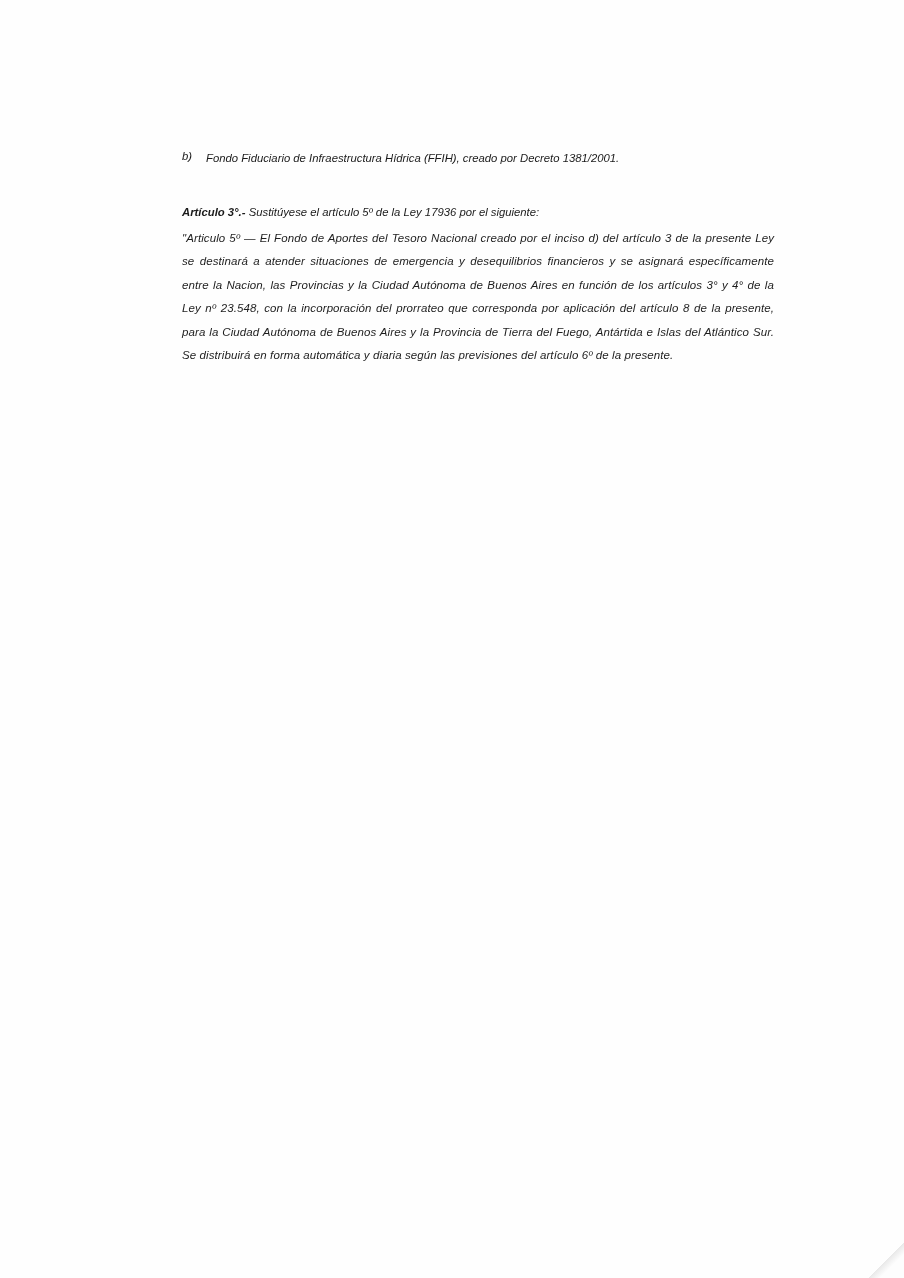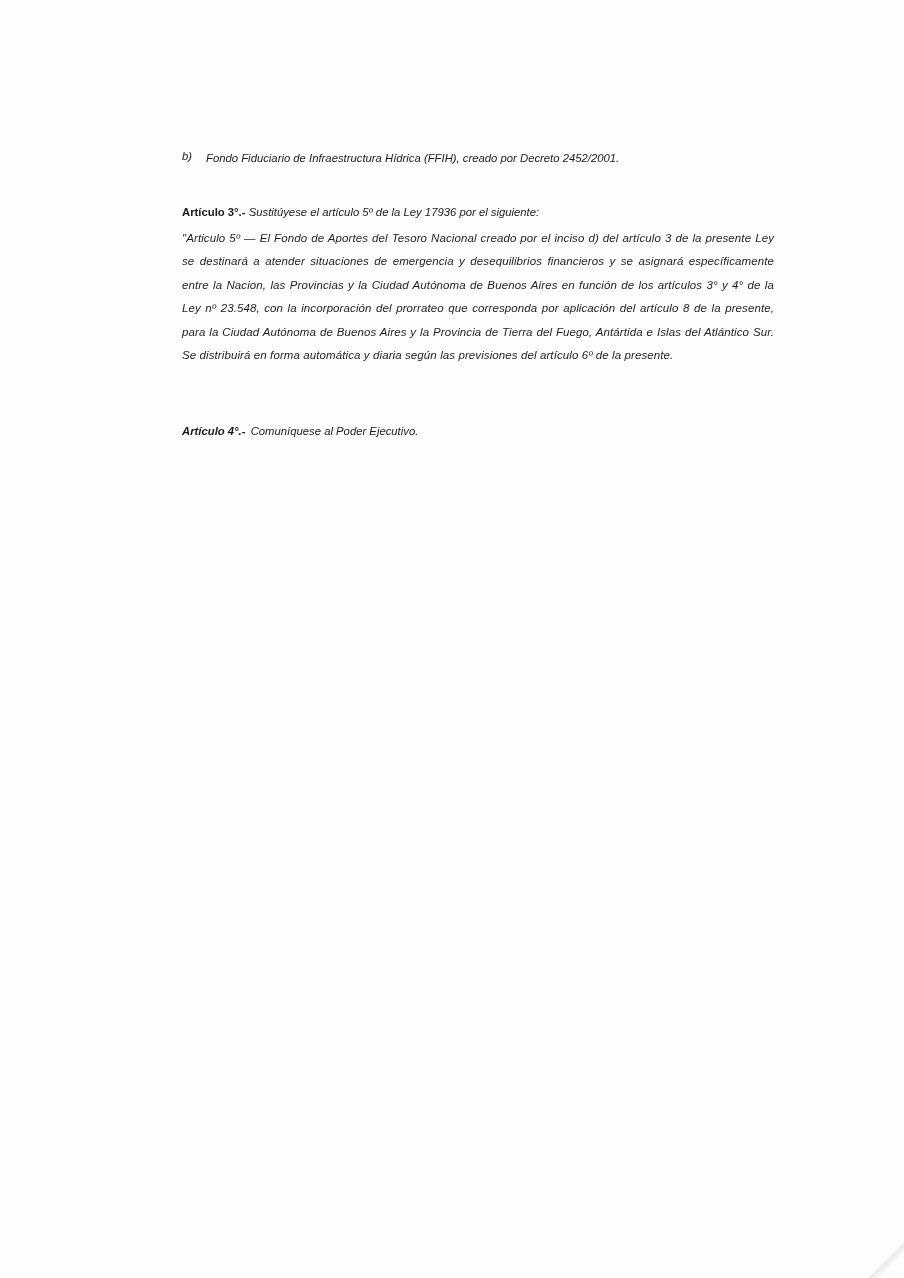--- a/index.html
+++ b/index.html
@@ -41,20 +41,21 @@
   }
   .item-b .text {
     font-style: italic;
     font-size: 11.3px;
     line-height: 1.55;
   }
   .art-block {
     margin-bottom: 7px;
   }
   .art-label {
+    font-style: italic;
     font-weight: bold;
     font-size: 11.3px;
   }
   .art-intro {
     font-size: 11.3px;
     font-style: italic;
   }
   .quote {
     font-style: italic;
     font-size: 11.5px;
@@ -85,31 +86,28 @@
 </style>
 </head>
 <body>
 
 <div class="page">
 
   <div class="content">
 
     <div class="item-b">
       <span class="marker">b)</span>
-      <span class="text">Fondo Fiduciario de Infraestructura Hídrica (FFIH), creado por Decreto 2452/2001.</span>
+      <span class="text">Fondo Fiduciario de Infraestructura Hídrica (FFIH), creado por Decreto 1381/2001.</span>
     </div>
 
     <div class="art-block">
       <span class="art-label">Artículo 3°.-</span><span class="art-intro"> Sustitúyese el artículo 5º de la Ley 17936 por el siguiente:</span>
     </div>
 
     <p class="quote">"Articulo 5º — El Fondo de Aportes del Tesoro Nacional  creado por el inciso d) del artículo 3 de la presente Ley se destinará a atender situaciones de emergencia y desequilibrios financieros y se asignará específicamente entre la Nacion, las Provincias y la Ciudad Autónoma de Buenos Aires en función de los artículos 3° y 4° de la Ley nº 23.548, con la incorporación del prorrateo que corresponda por aplicación del artículo 8 de la presente, para la Ciudad Autónoma de Buenos Aires y la Provincia de Tierra del Fuego, Antártida e Islas del Atlántico Sur. Se distribuirá en forma automática y diaria según las previsiones del artículo 6º de la presente.</p>
 
     <div class="spacer-lg"></div>
 
-    <div class="art4">
-      <span class="art-label">Artículo 4°.-</span><span> Comuníquese al Poder Ejecutivo.</span>
-    </div>
 
   </div>
 
   <div class="corner-fold"></div>
 </div>
 
 </body></html>

